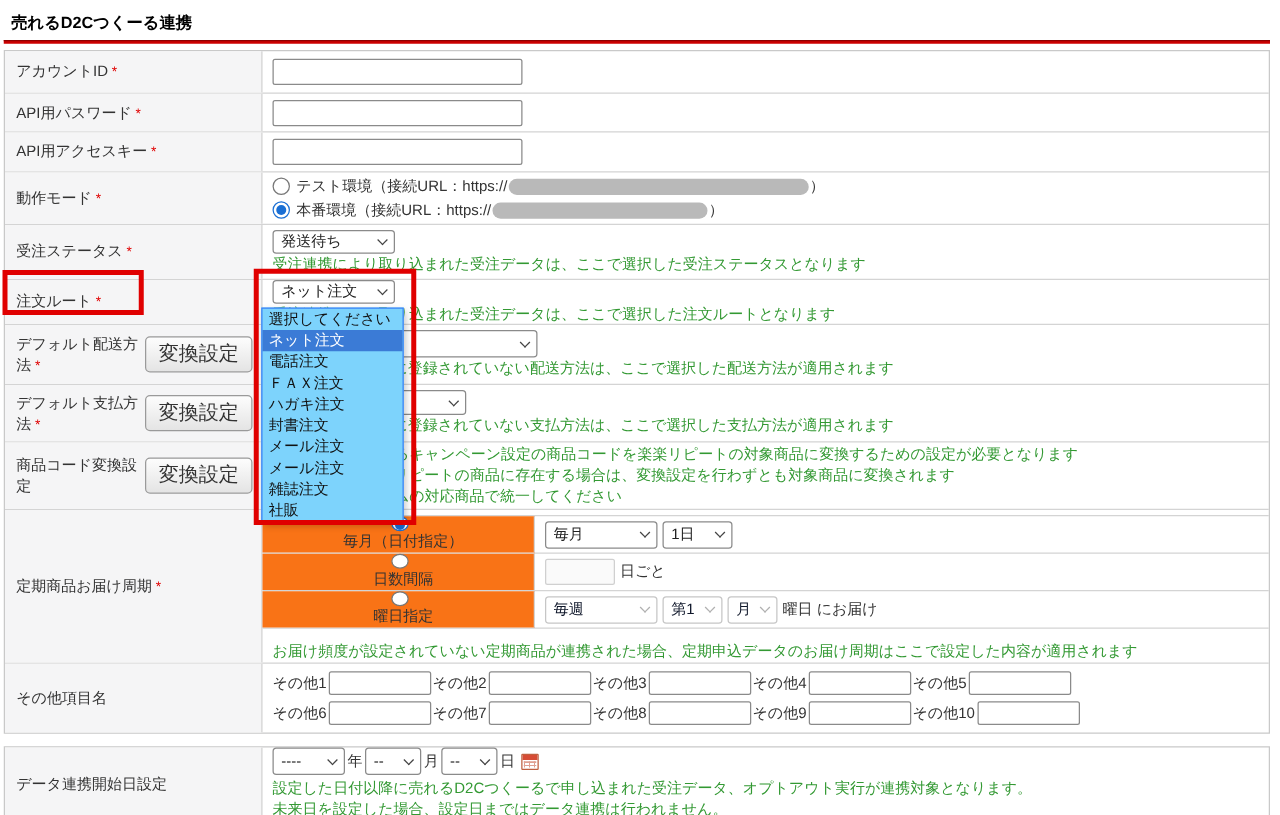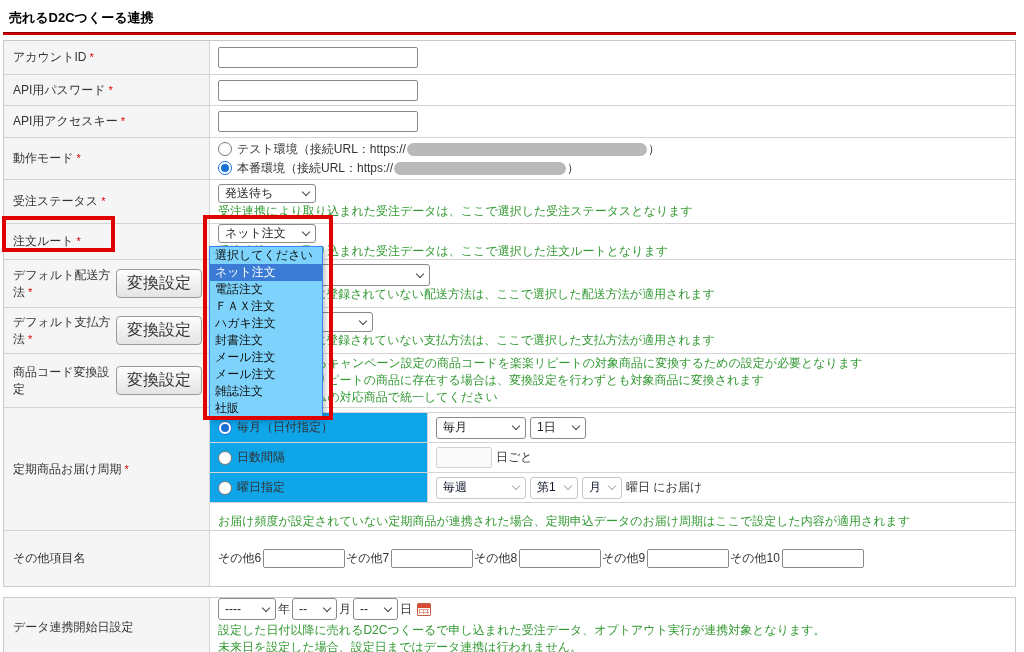--- a/index.html
+++ b/index.html
@@ -50,22 +50,22 @@
   .note { color:#339933; font-size:12px; line-height:17px; white-space:nowrap; }
 
   .radio-line { display:flex; align-items:center; line-height:19px; white-space:nowrap; }
   .redact { display:inline-block; height:13px; background:#b9b9b9; border-radius:7px; margin:0 1px; vertical-align:middle; }
   .redact.w1 { width:240px; } .redact.w2 { width:172px; }
 
   
   .cc-flush { padding:0; display:block; }
   .itable { width:100%; border-top:1px solid #d4d4d4; margin-top:4px; }
   .irow { display:flex; height:30px; border-bottom:1px solid #d4d4d4; }
-  .ilc { width:218px; min-width:218px; background:#0ea5e9; border-right:1px solid #d4d4d4;
-         display:flex; align-items:center; padding-left:8px; }
+  .ilc { width:218px; min-width:218px; background:#f97316; border-right:1px solid #d4d4d4;
+         display:flex; align-items:center; padding-left:8px;flex-direction:column; }
   .icc { flex:1; display:flex; align-items:center; padding-left:8px; gap:4px; }
   .cycle-note { padding:10px 8px 0 8px; }
 
   
   .others-line { display:flex; align-items:center; height:23px; margin:1px 0; }
   .ocell { display:flex; align-items:center; width:128px; }
   .ocell .olbl { margin-right:2px; white-space:nowrap; }
 
   
   .date-line { display:flex; align-items:center; gap:2px; margin-bottom:2px; }
@@ -266,20 +266,42 @@
         </div>
         <div class="note cycle-note">お届け頻度が設定されていない定期商品が連携された場合、定期申込データのお届け周期はここで設定した内容が適用されます</div>
       </div>
     </div>
 
     <div class="row h55">
       <div class="lc">
           <span class="lbl">その他項目名</span>
         </div>
       <div class="cc">
+        <div class="others-line">
+          <span class="ocell">
+              <span class="olbl">その他1</span>
+              <input class="txt-sm" type="text" style="">
+            </span>
+          <span class="ocell">
+              <span class="olbl">その他2</span>
+              <input class="txt-sm" type="text" style="">
+            </span>
+          <span class="ocell">
+              <span class="olbl">その他3</span>
+              <input class="txt-sm" type="text" style="">
+            </span>
+          <span class="ocell">
+              <span class="olbl">その他4</span>
+              <input class="txt-sm" type="text" style="">
+            </span>
+          <span class="ocell">
+              <span class="olbl">その他5</span>
+              <input class="txt-sm" type="text" style="">
+            </span>
+        </div>
         <div class="others-line">
           <span class="ocell">
               <span class="olbl">その他6</span>
               <input class="txt-sm" type="text" style="">
             </span>
           <span class="ocell">
               <span class="olbl">その他7</span>
               <input class="txt-sm" type="text" style="">
             </span>
           <span class="ocell">

